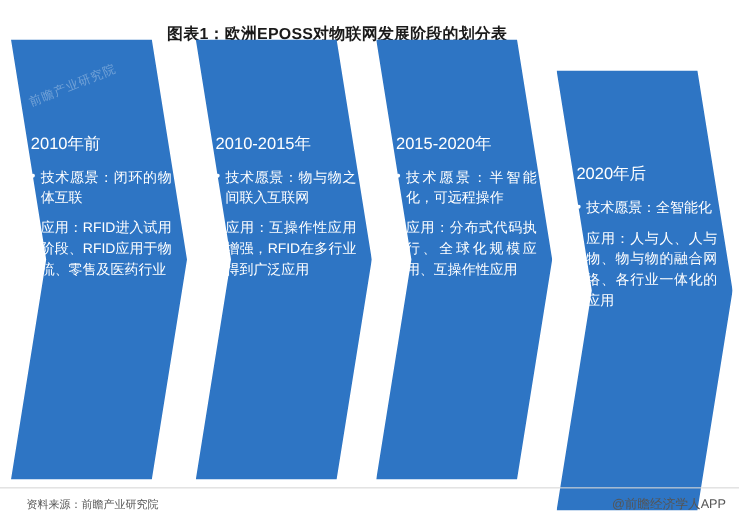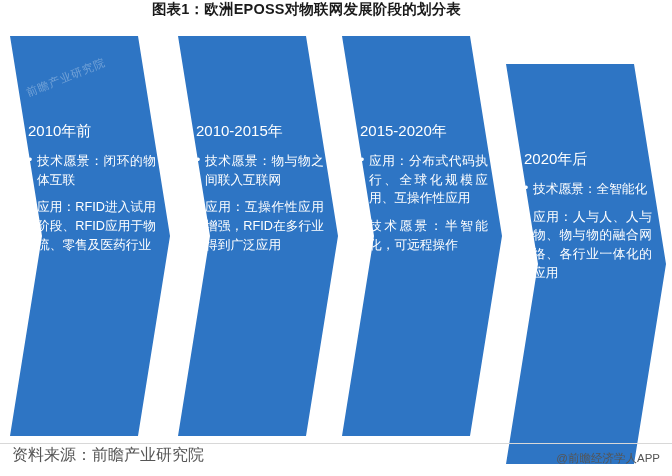--- a/index.html
+++ b/index.html
@@ -14,21 +14,21 @@
     position: relative;
     overflow: hidden;
   }
   #page {
     position: relative;
     width: 672px;
     height: 476px;
   }
   .title {
     position: absolute;
-    top: 0;
+    top: 21px;
     left: 0;
     width: 613px;
     text-align: center;
     font-size: 14.5px;
     font-weight: bold;
     color: #1a1a1a;
     letter-spacing: 0.2px;
   }
   .chart-area {
     position: absolute;
@@ -90,23 +90,23 @@
     font-size: 11px;
     letter-spacing: 1px;
     transform: rotate(-22deg);
     white-space: nowrap;
     pointer-events: none;
   }
   .wm1 { top: 34px; left: 14px; }
   .wm2 { top: 30px; left: 186px; }
   .footer-left {
     position: absolute;
-    left: 12px;
+    left: 24px;
     bottom: 10px;
-    font-size: 16px;
+    font-size: 10px;
     color: #555555;
   }
   .footer-right {
     position: absolute;
     right: 12px;
     bottom: 10px;
     font-size: 11.5px;
     color: #555555;
   }
   .footline {
@@ -156,22 +156,22 @@
     </div>
 
     <div class="arrow" style="left:342px;">
       <svg width="160" height="400" viewBox="0 0 160 400">
         <polygon points="0,0 128,0 160,200 128,400 0,400 32,200" fill="#2e75c4"></polygon>
       </svg>
 
       <div class="arrow-content">
         <div class="stage-label">2015-2020年</div>
         <div class="bullets">
+          <div class="bullet"><b>技术愿景：</b><span>半智能化，可远程操作</span></div>
           <div class="bullet"><b>应用：</b><span>分布式代码执行、全球化规模应用、互操作性应用</span></div>
-          <div class="bullet"><b>技术愿景：</b><span>半智能化，可远程操作</span></div>
         </div>
       </div>
     </div>
 
     <div class="arrow" style="left:506px;margin-top:28px;">
       <svg width="160" height="400" viewBox="0 0 160 400">
         <polygon points="0,0 128,0 160,200 128,400 0,400 32,200" fill="#2e75c4"></polygon>
       </svg>
       <div class="arrow-content">
         <div class="stage-label">2020年后</div>

